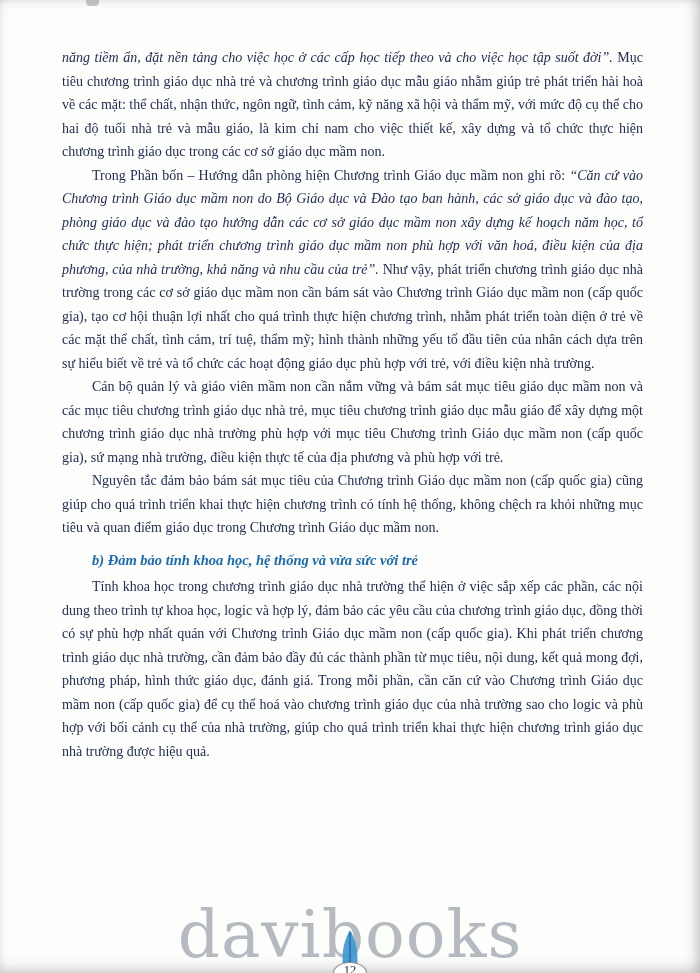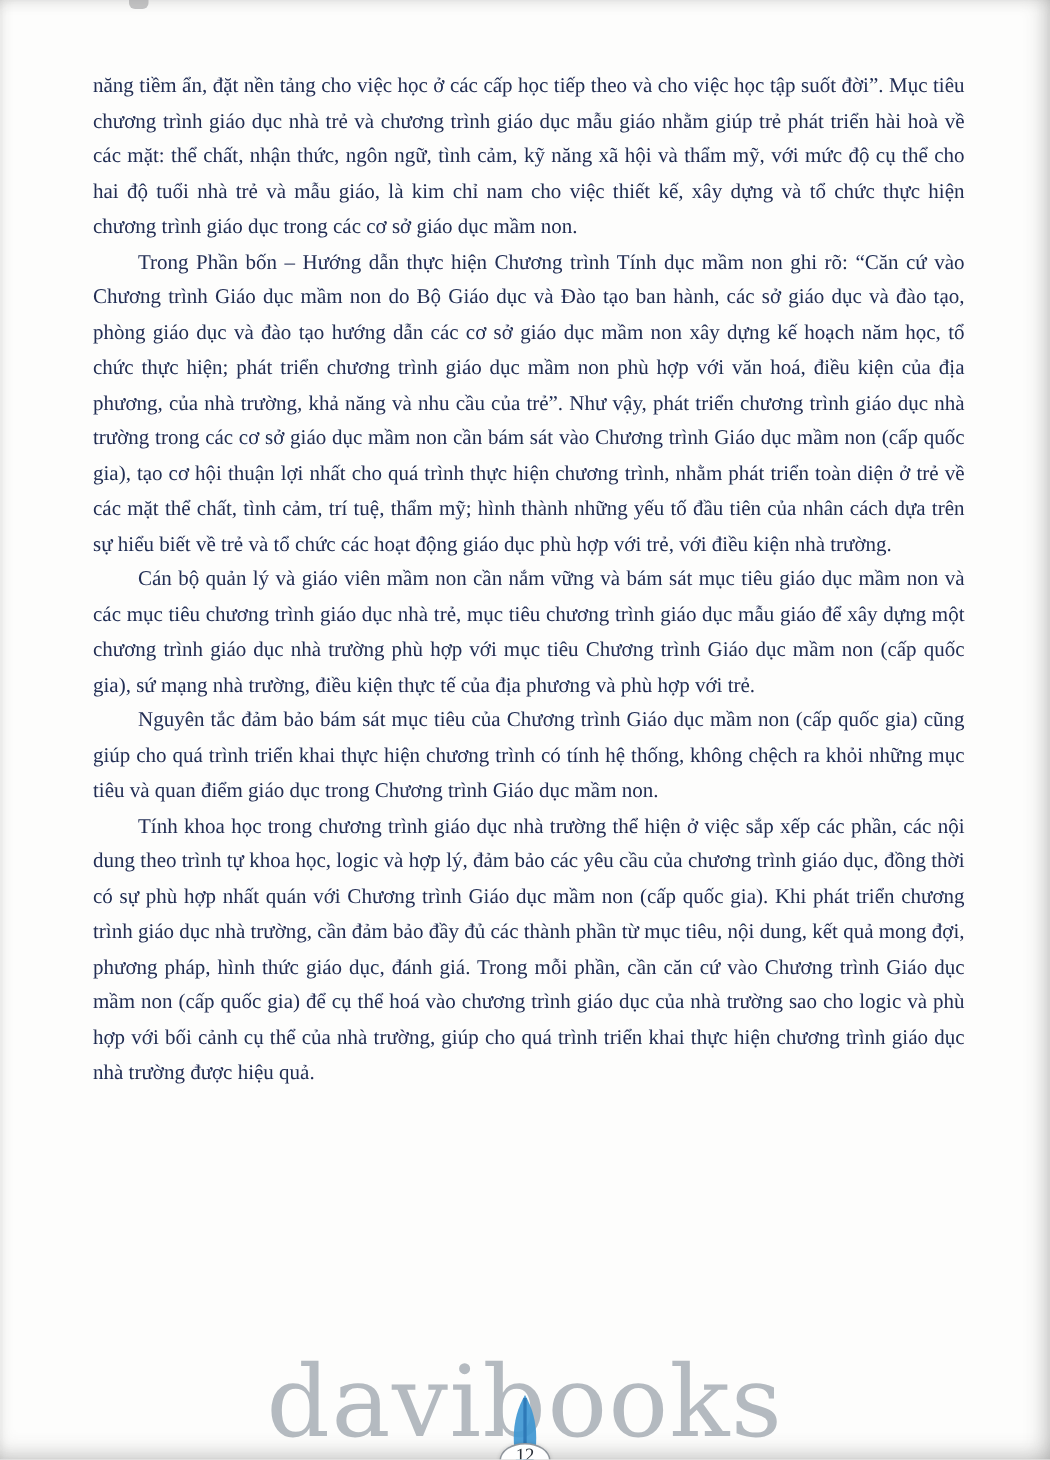--- a/index.html
+++ b/index.html
@@ -29,21 +29,21 @@
   .text-block {
     position: absolute;
     left: 62px; right: 57px; top: 46px;
     color: #222e54;
     font-size: 14px;
     line-height: 23.5px;
     text-align: justify;
   }
   .para { margin: 0; text-indent: 30px; }
   .para.no-indent { text-indent: 0; }
-  .italic { }
+  .italic { font-style: italic; }
   .sub-heading {
     margin: 9px 0 3px;
     text-indent: 30px;
     color: #1a6ab2;
     font-size: 14.5px;
     font-weight: bold;
     font-style: italic;
     text-align: left;
   }
   .watermark {
@@ -97,33 +97,34 @@
   <div class="scan-mark"></div>
 
   <div class="text-block">
 
     <p class="para no-indent">
       <span class="italic">năng tiềm ẩn, đặt nền tảng cho việc học ở các cấp học tiếp theo và cho việc học tập suốt đời”.</span>
       <span>Mục tiêu chương trình giáo dục nhà trẻ và chương trình giáo dục mẫu giáo nhằm giúp trẻ phát triển hài hoà về các mặt: thể chất, nhận thức, ngôn ngữ, tình cảm, kỹ năng xã hội và thẩm mỹ, với mức độ cụ thể cho hai độ tuổi nhà trẻ và mẫu giáo, là kim chỉ nam cho việc thiết kế, xây dựng và tổ chức thực hiện chương trình giáo dục trong các cơ sở giáo dục mầm non.</span>
     </p>
 
     <p class="para">
-      <span>Trong Phần bốn – Hướng dẫn thực hiện Chương trình Tính dục mầm non ghi rõ:</span>
+      <span>Trong Phần bốn – Hướng dẫn phòng hiện Chương trình Giáo dục mầm non ghi rõ:</span>
       <span class="italic">“Căn cứ vào Chương trình Giáo dục mầm non do Bộ Giáo dục và Đào tạo ban hành, các sở giáo dục và đào tạo, phòng giáo dục và đào tạo hướng dẫn các cơ sở giáo dục mầm non xây dựng kế hoạch năm học, tổ chức thực hiện; phát triển chương trình giáo dục mầm non phù hợp với văn hoá, điều kiện của địa phương, của nhà trường, khả năng và nhu cầu của trẻ”.</span>
       <span>Như vậy, phát triển chương trình giáo dục nhà trường trong các cơ sở giáo dục mầm non cần bám sát vào Chương trình Giáo dục mầm non (cấp quốc gia), tạo cơ hội thuận lợi nhất cho quá trình thực hiện chương trình, nhằm phát triển toàn diện ở trẻ về các mặt thể chất, tình cảm, trí tuệ, thẩm mỹ; hình thành những yếu tố đầu tiên của nhân cách dựa trên sự hiểu biết về trẻ và tổ chức các hoạt động giáo dục phù hợp với trẻ, với điều kiện nhà trường.</span>
     </p>
 
     <p class="para">
       <span>Cán bộ quản lý và giáo viên mầm non cần nắm vững và bám sát mục tiêu giáo dục mầm non và các mục tiêu chương trình giáo dục nhà trẻ, mục tiêu chương trình giáo dục mẫu giáo để xây dựng một chương trình giáo dục nhà trường phù hợp với mục tiêu Chương trình Giáo dục mầm non (cấp quốc gia), sứ mạng nhà trường, điều kiện thực tế của địa phương và phù hợp với trẻ.</span>
     </p>
 
     <p class="para">
       <span>Nguyên tắc đảm bảo bám sát mục tiêu của Chương trình Giáo dục mầm non (cấp quốc gia) cũng giúp cho quá trình triển khai thực hiện chương trình có tính hệ thống, không chệch ra khỏi những mục tiêu và quan điểm giáo dục trong Chương trình Giáo dục mầm non.</span>
     </p>
 
+    <h3 class="sub-heading">b) Đảm bảo tính khoa học, hệ thống và vừa sức với trẻ</h3>
 
     <p class="para">
       <span>Tính khoa học trong chương trình giáo dục nhà trường thể hiện ở việc sắp xếp các phần, các nội dung theo trình tự khoa học, logic và hợp lý, đảm bảo các yêu cầu của chương trình giáo dục, đồng thời có sự phù hợp nhất quán với Chương trình Giáo dục mầm non (cấp quốc gia). Khi phát triển chương trình giáo dục nhà trường, cần đảm bảo đầy đủ các thành phần từ mục tiêu, nội dung, kết quả mong đợi, phương pháp, hình thức giáo dục, đánh giá. Trong mỗi phần, cần căn cứ vào Chương trình Giáo dục mầm non (cấp quốc gia) để cụ thể hoá vào chương trình giáo dục của nhà trường sao cho logic và phù hợp với bối cảnh cụ thể của nhà trường, giúp cho quá trình triển khai thực hiện chương trình giáo dục nhà trường được hiệu quả.</span>
     </p>
 
   </div>
 
   <div class="watermark">
     <div class="wm-brand">davibooks</div>
 

